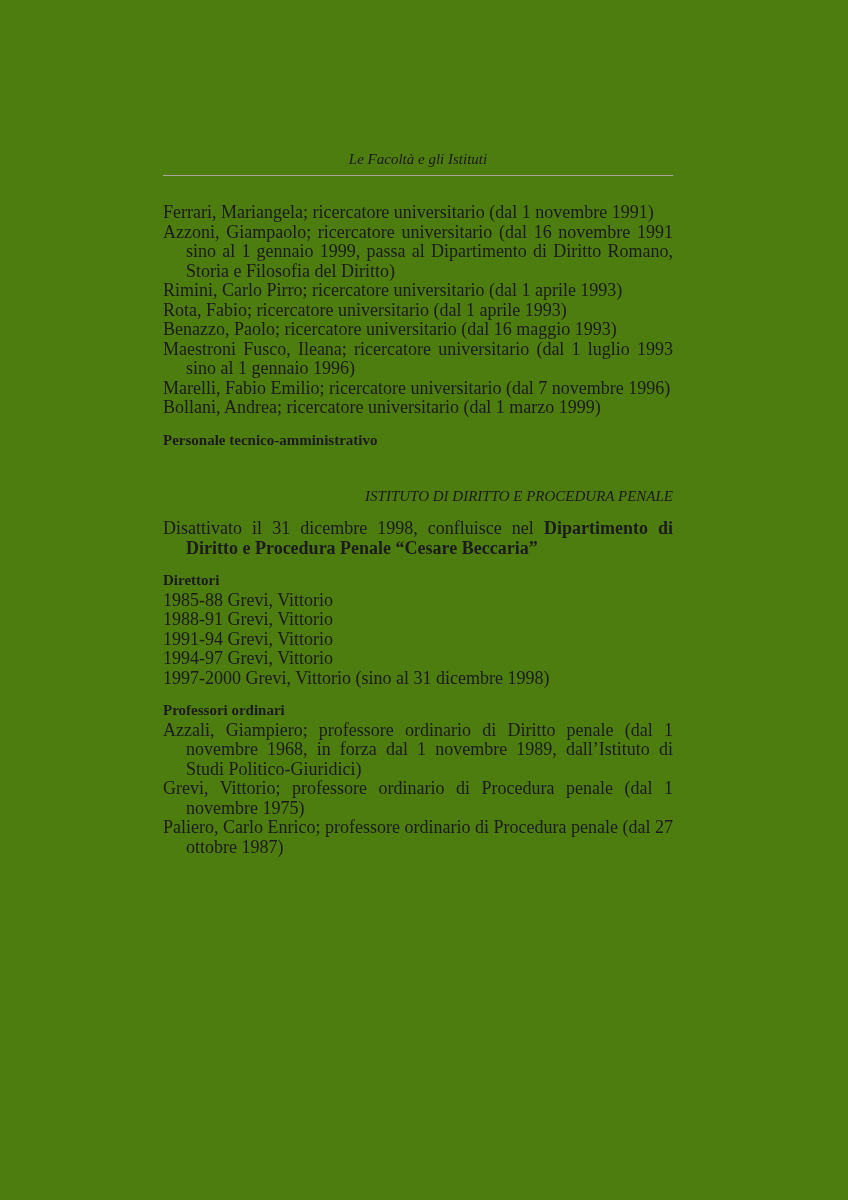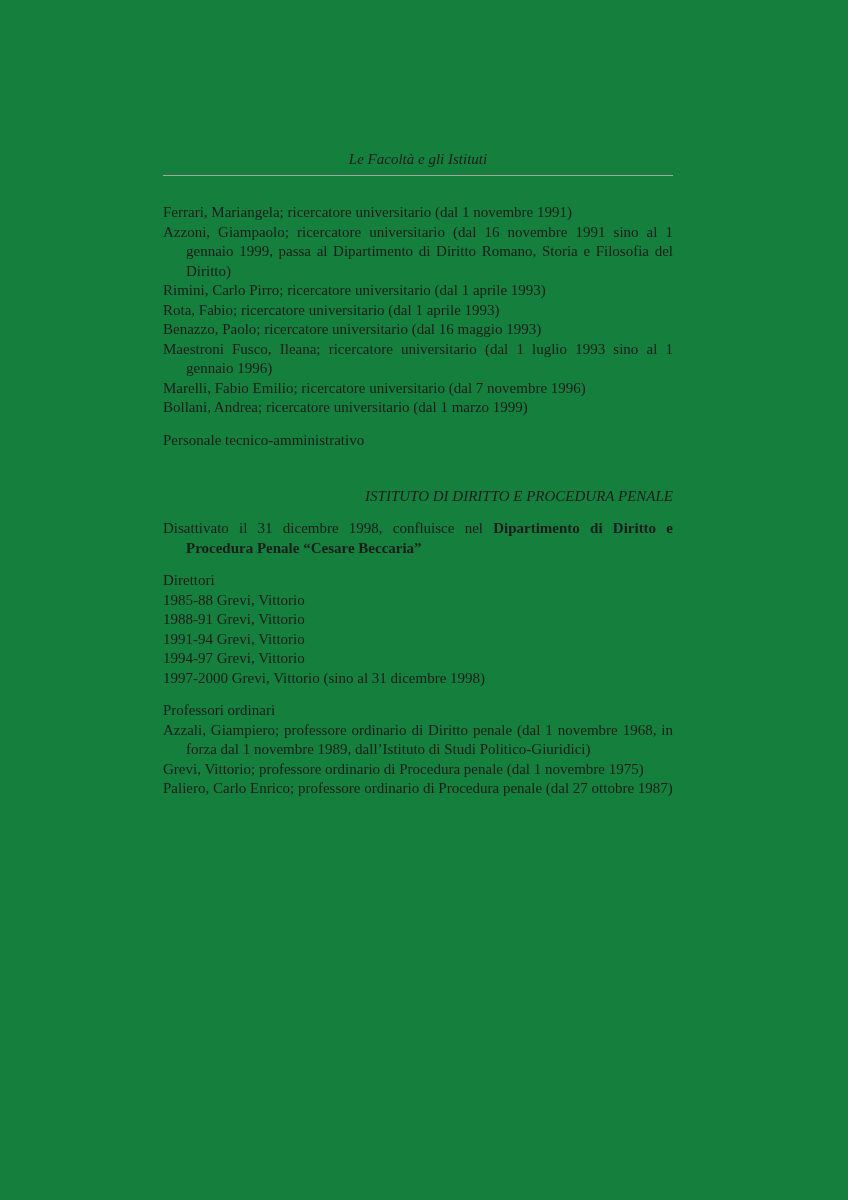--- a/index.html
+++ b/index.html
@@ -4,21 +4,21 @@
 <style>
   html, body {
     margin: 0;
     padding: 0;
     background: #ffffff;
   }
   .page {
     position: relative;
     width: 848px;
     height: 1200px;
-    background: #15803d;
+    background: #4d7c0f;
     font-family: "Liberation Serif", "DejaVu Serif", serif;
     color: #1b1b1b;
     overflow: hidden;
   }
   .content {
     position: absolute;
     left: 163px;
     top: 150px;
     width: 510px;
   }
@@ -29,31 +29,31 @@
     margin: 0 0 7px 0;
     line-height: 18px;
   }
   .header-rule {
     border: none;
     border-top: 1px solid #a9a49c;
     margin: 0 0 27px 0;
     height: 0;
   }
   .entry {
-    font-size: 15px;
+    font-size: 18px;
     line-height: 19.5px;
     margin: 0;
     text-align: justify;
     padding-left: 23px;
     text-indent: -23px;
   }
   .subheading {
     font-size: 15px;
     line-height: 19.5px;
-    font-weight: normal;
+    font-weight: bold;
     margin: 13px 0 0 0;
   }
   .institute-title {
     font-size: 15px;
     line-height: 20px;
     font-style: italic;
     font-weight: normal;
     text-align: right;
     margin: 36px 0 13px 0;
   }

